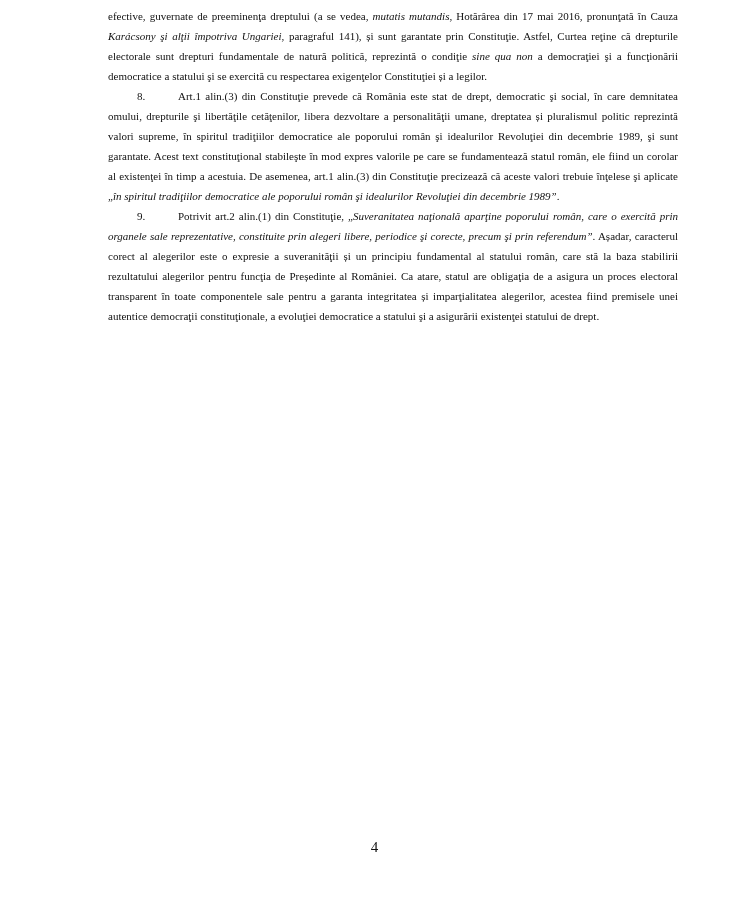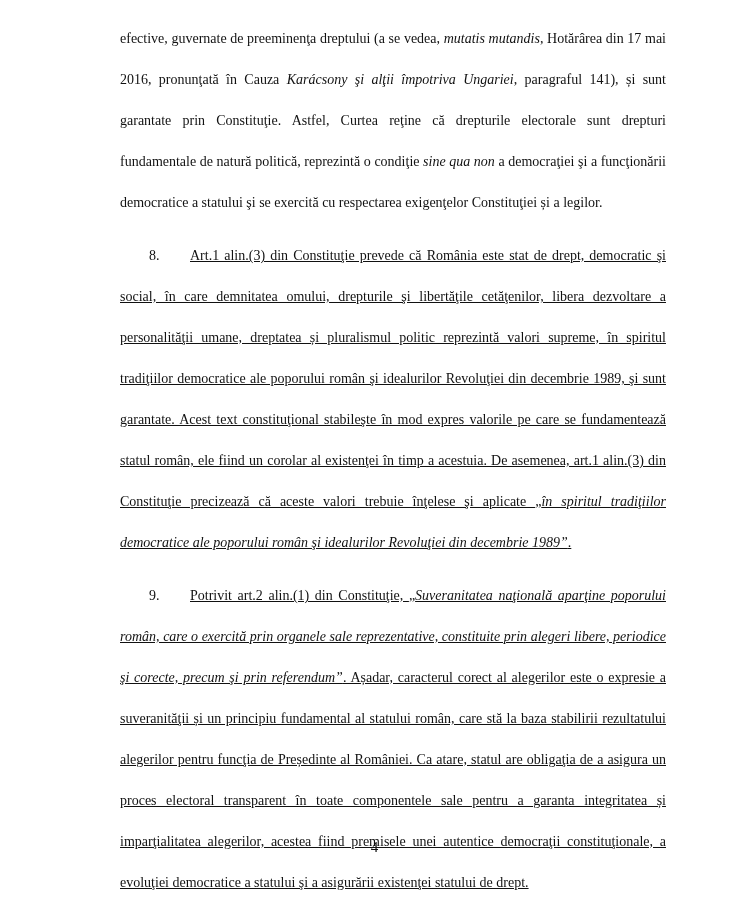--- a/index.html
+++ b/index.html
@@ -27,34 +27,33 @@
   }
 
   #text-block {
     position: absolute;
     left: 108px;
     top: 6px;
     width: 570px;
   }
 
   .para {
-    margin: 12px;
+    margin: 0;
     padding: 0;
-    font-size: 14px;
-    line-height: 41px;
+    font-size: 11px;
+    line-height: 20px;
     text-align: justify;
     text-justify: inter-word;
     hyphens: none;
     color: #111111;
   }
 
   
   .para.numbered {
     text-indent: 0;
-    text-decoration: underline;
   }
 
   .num {
     display: inline-block;
     width: 29px;
   }
 
   .num-label {
     display: inline-block;
     width: 41px;

